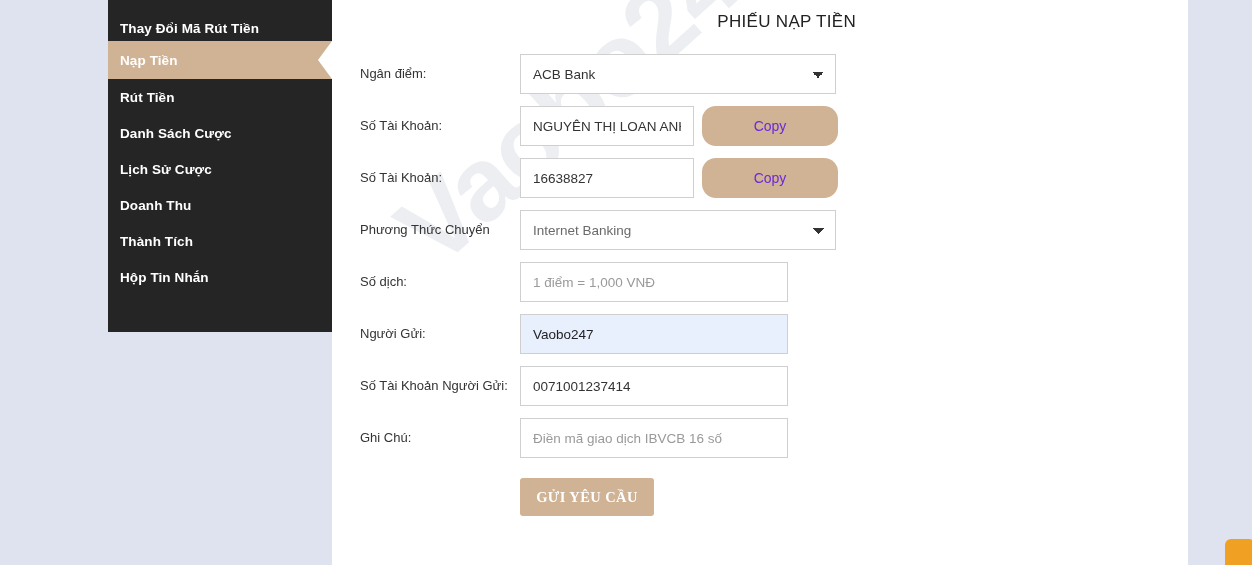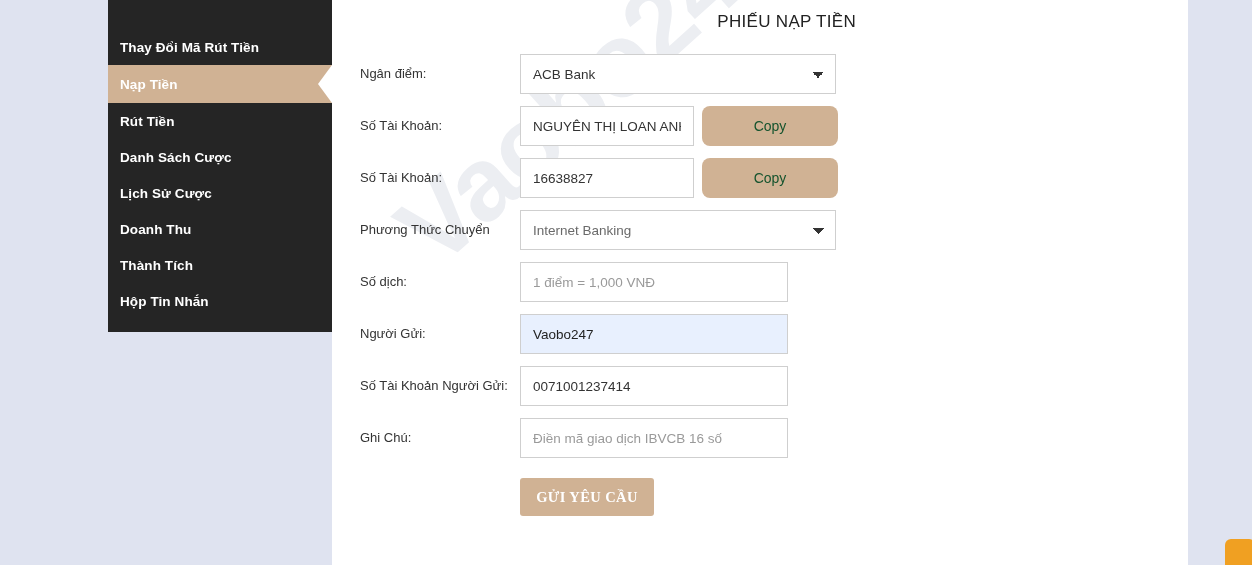--- a/index.html
+++ b/index.html
@@ -56,21 +56,21 @@
     height: 36px;
     display: flex;
     align-items: center;
     padding-left: 12px;
     color: #ffffff;
     font-size: 13.5px;
     font-weight: bold;
     letter-spacing: 0.1px;
     white-space: nowrap;
   }
-  .nav-item.first { height: 41px; align-items: flex-start; padding-top: 16px; margin-top: 24px; }
+  .nav-item.first { height: 41px; align-items: center; padding-top: 16px; }
   .nav-item.active {
     background: #d0b294;
     height: 38px;
   }
   .nav-item.active .notch {
     position: absolute;
     right: 0; top: 0;
     width: 14px; height: 38px;
     background: #ffffff;
     clip-path: polygon(100% 0, 100% 100%, 0 50%);
@@ -148,25 +148,25 @@
       calc(100% - 11px) 17px;
     background-size: 6px 6px, 6px 6px;
     background-repeat: no-repeat;
   }
   select.inp.muted { color: #6a6a6a; }
 
   .copy-btn {
     width: 136px; height: 40px;
     background: #d0b294;
     border: none;
-    color: #14532d;
+    color: #6d28d9;
     font-family: "Liberation Sans", sans-serif;
     font-size: 14px;
     cursor: pointer;
-    border-radius: 8px;
+    border-radius: 14px;
   }
 
   .submit-wrap {
     position: relative;
     display: flex;
     padding-left: 160px;
     margin-top: 14px;
   }
   .submit-btn {
     width: 134px; height: 38px;

